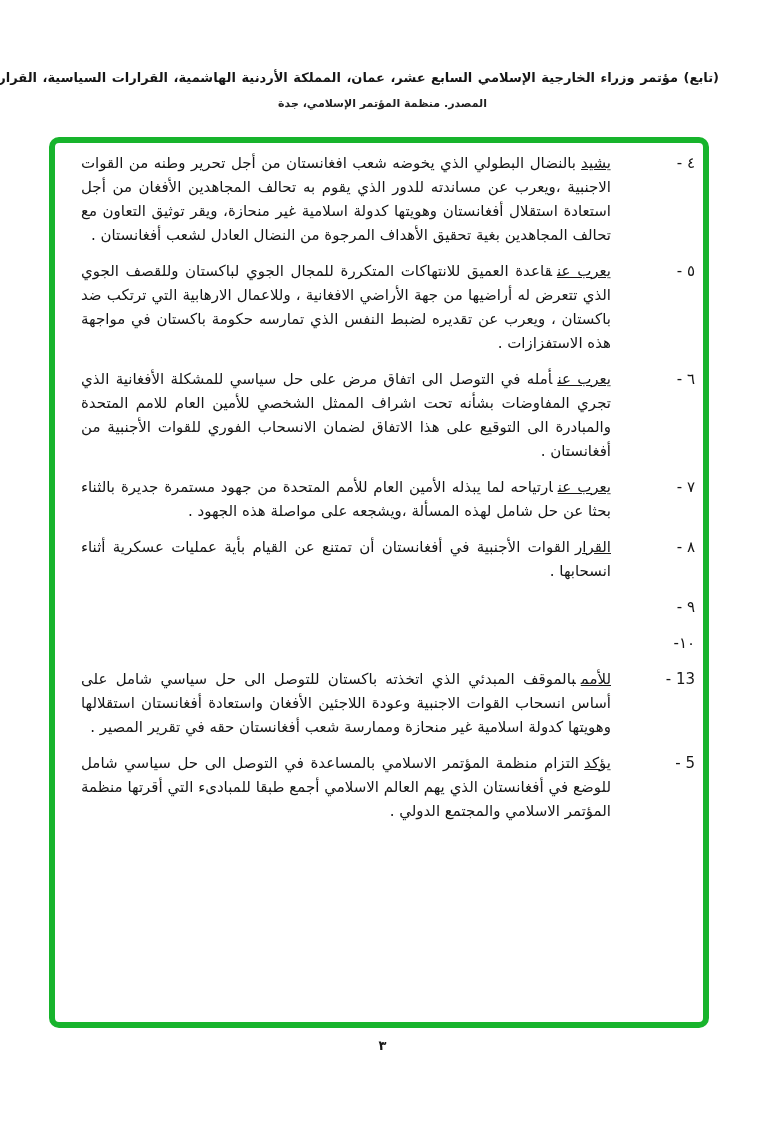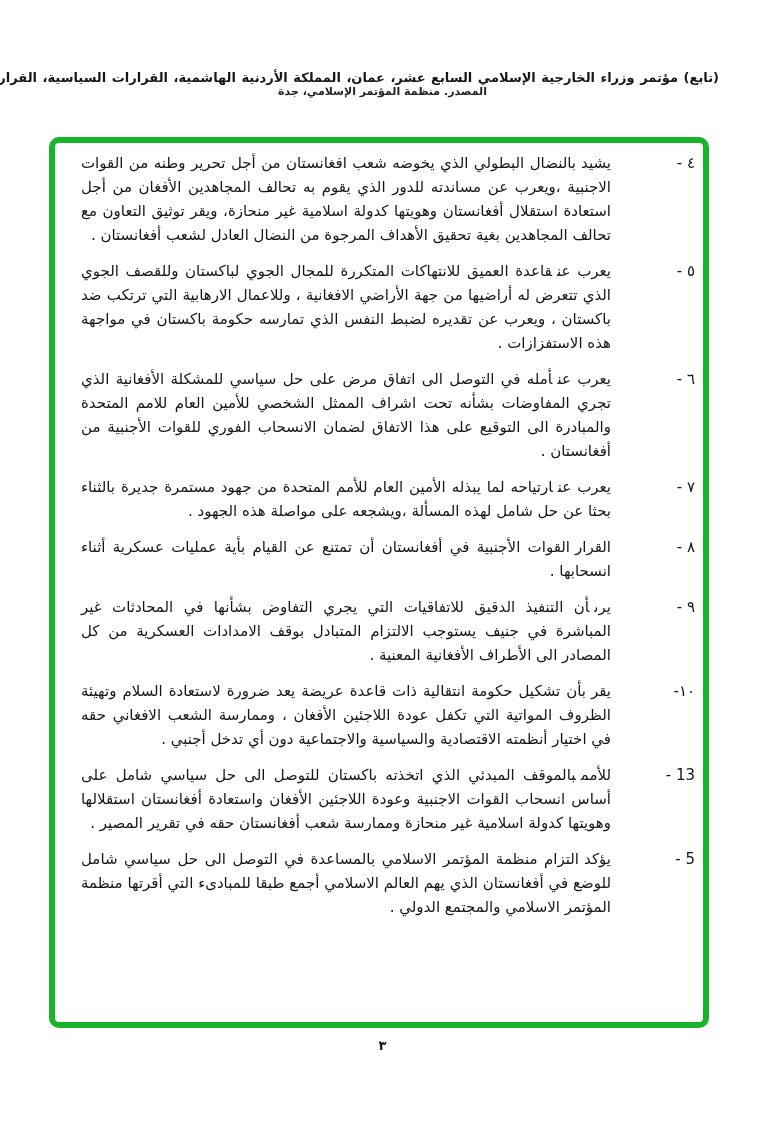--- a/index.html
+++ b/index.html
@@ -8,21 +8,21 @@
     background:#ffffff;color:#161616;
     font-family:"DejaVu Sans",sans-serif;
   }
   .scan-page{position:absolute;inset:0;}
   .header{
     position:absolute;top:70px;left:0;right:0;
     direction:rtl;text-align:right;padding:0 46px 0 40px;
     font-weight:bold;font-size:13px;white-space:nowrap;word-spacing:1px;
   }
   .subheader{
-    position:absolute;top:85px;left:0;right:0;
+    position:absolute;top:97px;left:0;right:0;
     direction:rtl;text-align:center;
     font-weight:bold;font-size:11px;color:#222;
   }
   .highlight-box{
     position:absolute;left:49px;top:137px;
     width:660px;height:891px;box-sizing:border-box;
     border:6px solid #17b42c;border-radius:10px;
     overflow:hidden;
   }
   .content{
@@ -33,21 +33,21 @@
     font-size:15px;line-height:24px;
     margin-bottom:12px;
   }
   .num{
     flex:0 0 84px;text-align:right;padding-right:2px;
     white-space:nowrap;
   }
   .ptext{
     flex:1;text-align:justify;text-justify:inter-word;
   }
-  .lead{margin-left:5px;}
+  .lead{text-decoration:underline;margin-left:5px;}
   .page-number{
     position:absolute;top:1038px;left:0;right:0;
     text-align:center;font-weight:bold;font-size:13px;
   }
 </style>
 </head>
 <body>
 
 <div class="scan-page">
 
@@ -77,26 +77,24 @@
         <div class="ptext"><span class="lead">يعرب عن</span><span>ارتياحه لما يبذله الأمين العام للأمم المتحدة من جهود مستمرة جديرة بالثناء بحثا عن حل شامل لهذه المسألة ،ويشجعه على مواصلة هذه الجهود .</span></div>
       </div>
 
       <div class="para">
         <div class="num">٨ -</div>
         <div class="ptext"><span class="lead">القرار</span><span>القوات الأجنبية في أفغانستان أن تمتنع عن القيام بأية عمليات عسكرية أثناء انسحابها .</span></div>
       </div>
 
       <div class="para">
         <div class="num">٩ -</div>
-        <div class="ptext"><span class="lead">يرى</span><span>أن التنفيذ الدقيق للاتفاقيات التي يجري التفاوض بشأنها في المحادثات غير المباشرة في جنيف يستوجب الالتزام المتبادل بوقف الامدادات العسكرية من كل المصادر الى الأطراف الأفغانية المعنية .</span></div>
       </div>
 
       <div class="para">
         <div class="num">١٠-</div>
-        <div class="ptext"><span class="lead">يقر</span><span>بأن تشكيل حكومة انتقالية ذات قاعدة عريضة يعد ضرورة لاستعادة السلام وتهيئة الظروف المواتية التي تكفل عودة اللاجئين الأفغان ، وممارسة الشعب الافغاني حقه في اختيار أنظمته الاقتصادية والسياسية والاجتماعية دون أي تدخل أجنبي .</span></div>
       </div>
 
       <div class="para">
         <div class="num">13 -</div>
         <div class="ptext"><span class="lead">للأمم</span><span>بالموقف المبدئي الذي اتخذته باكستان للتوصل الى حل سياسي شامل على أساس انسحاب القوات الاجنبية وعودة اللاجئين الأفغان واستعادة أفغانستان استقلالها وهويتها كدولة اسلامية غير منحازة وممارسة شعب أفغانستان حقه في تقرير المصير .</span></div>
       </div>
 
       <div class="para">
         <div class="num">5 -</div>
         <div class="ptext"><span class="lead">يؤكد</span><span>التزام منظمة المؤتمر الاسلامي بالمساعدة في التوصل الى حل سياسي شامل للوضع في أفغانستان الذي يهم العالم الاسلامي أجمع طبقا للمبادىء التي أقرتها منظمة المؤتمر الاسلامي والمجتمع الدولي .</span></div>

